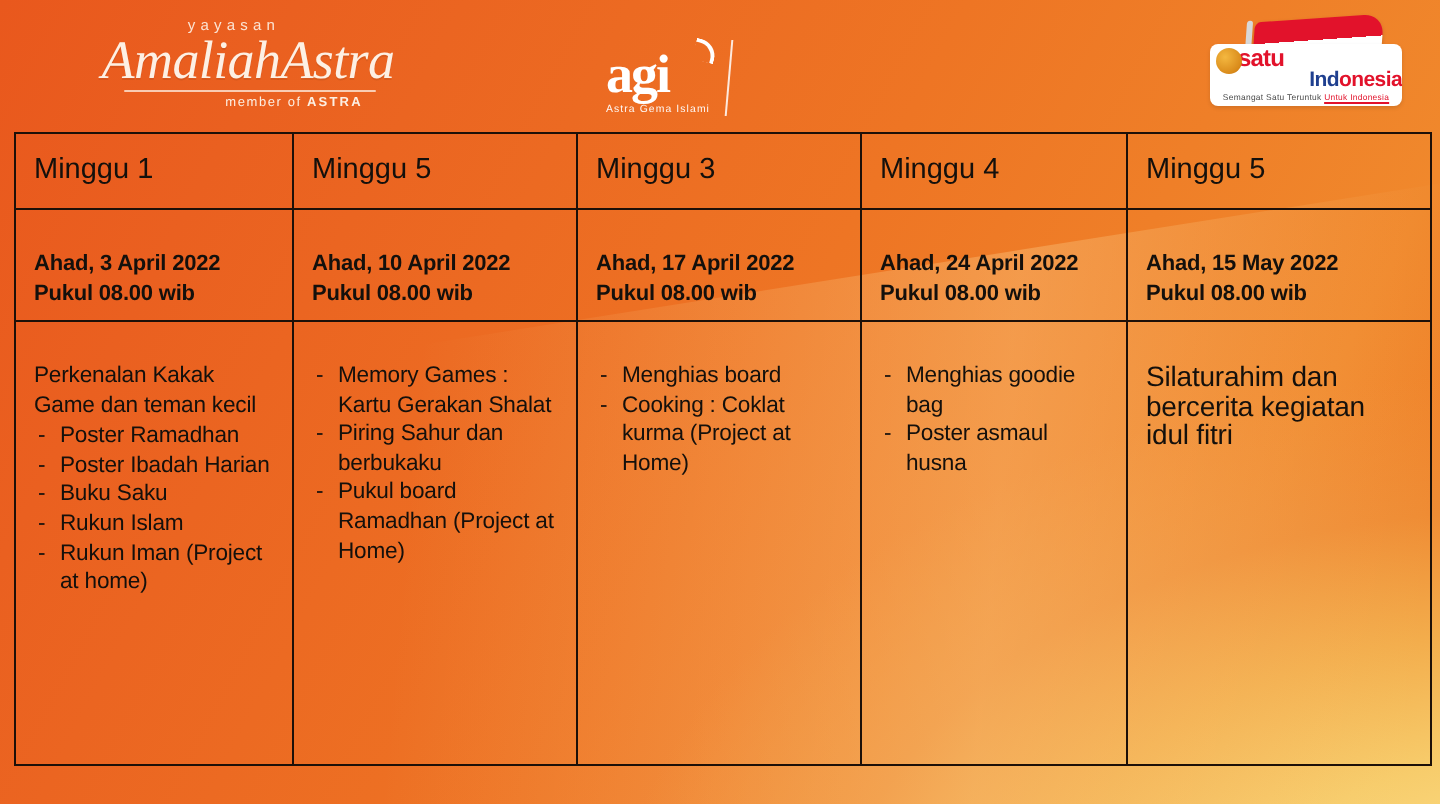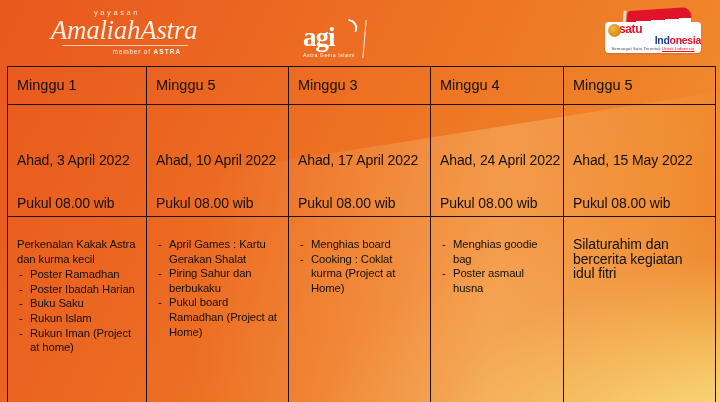--- a/index.html
+++ b/index.html
@@ -259,26 +259,25 @@
     padding-bottom: 2px;
   }
   .hdr-text {
     font-size: 14.5px;
     line-height: 17px;
     color: #14100c;
   }
 
   tr.row-date td { height: 52px; }
   .date-line {
-    font-size: 14px;
+    font-size: 11px;
     line-height: 14.5px;
     letter-spacing: -0.1px;
     white-space: nowrap;
-    font-weight: 400;
-    margin-top: 28px;
+    font-weight: 700;
   }
 
   tr.row-body td { height: 222px; }
   .intro {
     font-size: 11.3px;
     line-height: 14.6px;
     margin-bottom: 1px;
     letter-spacing: -0.1px;
   }
   ul.bullets {
@@ -385,32 +384,32 @@
             <div class="date-line">Pukul 08.00 wib</div>
           </td>
           <td>
             <div class="date-line">Ahad, 15 May 2022</div>
             <div class="date-line">Pukul 08.00 wib</div>
           </td>
         </tr>
 
         <tr class="row-body">
           <td>
-            <div class="intro">Perkenalan Kakak Astra dan kurma kecil</div>
+            <div class="intro">Perkenalan Kakak Game dan teman kecil</div>
             <ul class="bullets">
               <li>Poster Ramadhan</li>
               <li>Poster Ibadah Harian</li>
               <li>Buku Saku</li>
               <li>Rukun Islam</li>
               <li>Rukun Iman (Project at home)</li>
             </ul>
           </td>
           <td>
             <ul class="bullets">
-              <li>April Games : Kartu Gerakan Shalat</li>
+              <li>Memory Games : Kartu Gerakan Shalat</li>
               <li>Piring Sahur dan berbukaku</li>
               <li>Pukul board Ramadhan (Project at Home)</li>
             </ul>
           </td>
           <td>
             <ul class="bullets">
               <li>Menghias board</li>
               <li>Cooking : Coklat kurma (Project at Home)</li>
             </ul>
           </td>

